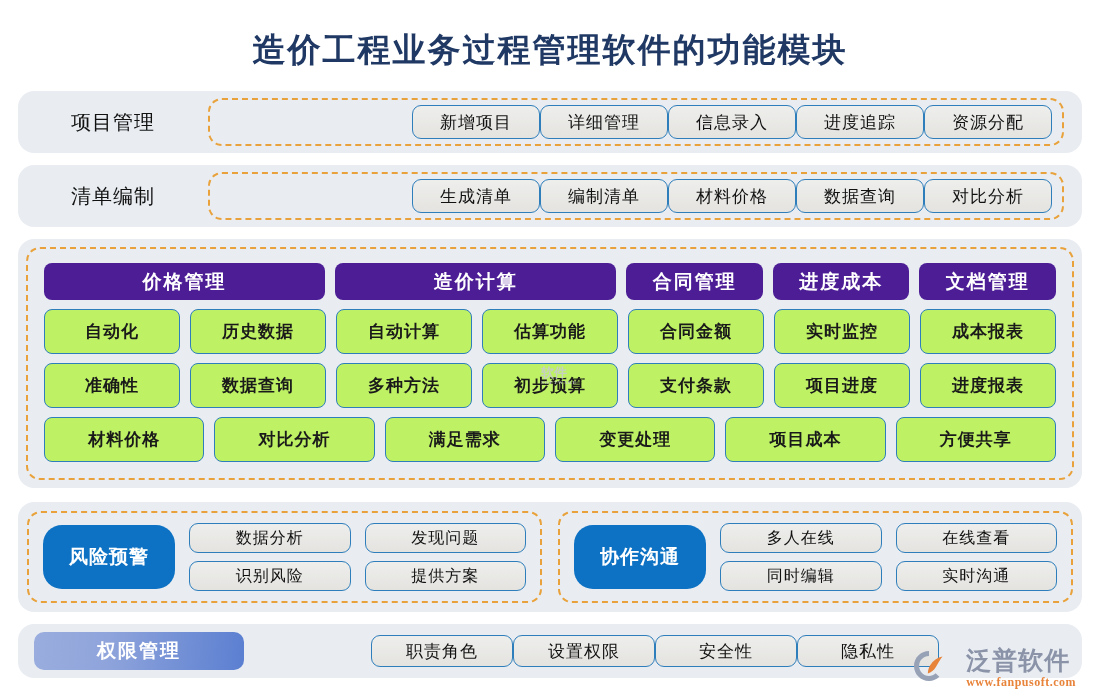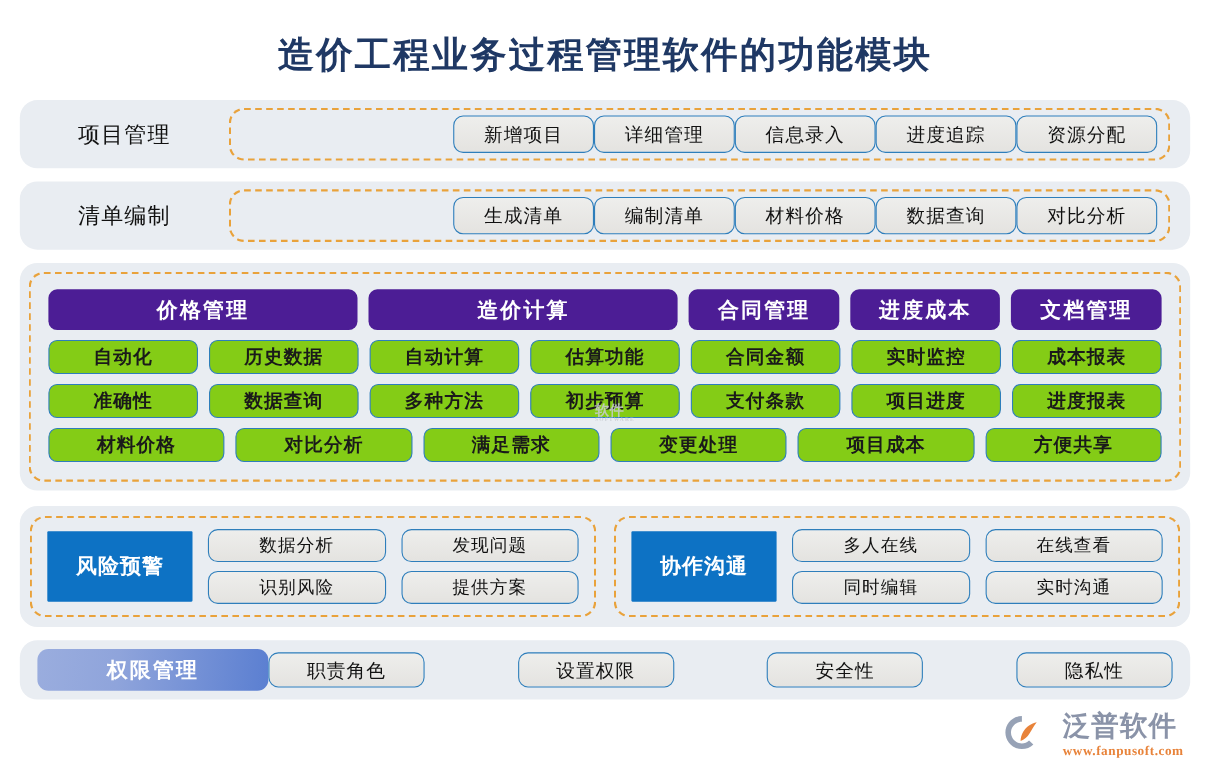--- a/index.html
+++ b/index.html
@@ -110,24 +110,24 @@
     font-weight: bold;
     letter-spacing: 2px;
   }
   .w2 { flex: 2.06; }
   .w1 { flex: 1; }
 
   .matrix-rows { display: flex; flex-direction: column; gap: 9px; }
   .m-row { display: flex; gap: 10px; }
   .m-cell {
     flex: 1;
-    background: #84cc16;
+    background: #bef264;
     border: 1.5px solid #2e7ebb;
     border-radius: 8px;
-    height: 31px;
+    height: 45px;
     display: flex;
     align-items: center;
     justify-content: center;
     font-size: 17px;
     font-weight: bold;
     color: #1a1a1a;
     letter-spacing: 1px;
   }
 
   
@@ -144,21 +144,21 @@
     border: 2px dashed #e9a23b;
     border-radius: 14px;
     padding: 10px 14px;
     display: flex;
     align-items: center;
     gap: 14px;
   }
   .blue-block {
     background: #0d72c4;
     color: #ffffff;
-    border-radius: 1px;
+    border-radius: 19px;
     width: 132px;
     flex: 0 0 132px;
     height: 64px;
     display: flex;
     align-items: center;
     justify-content: center;
     font-size: 19px;
     font-weight: bold;
     letter-spacing: 1px;
   }
@@ -190,21 +190,21 @@
     display: flex;
     align-items: center;
     justify-content: center;
     font-size: 19px;
     font-weight: bold;
     letter-spacing: 2px;
   }
   .perm-items {
     flex: 1;
     display: flex;
-    justify-content: space-between;
+    justify-content: center;
     align-items: center;
   }
   .perm-items .pill { min-width: 142px; height: 32px; }
 
   
   .watermark {
     position: absolute;
     left: 523px;
     top: 201px;
     font-size: 13px;

